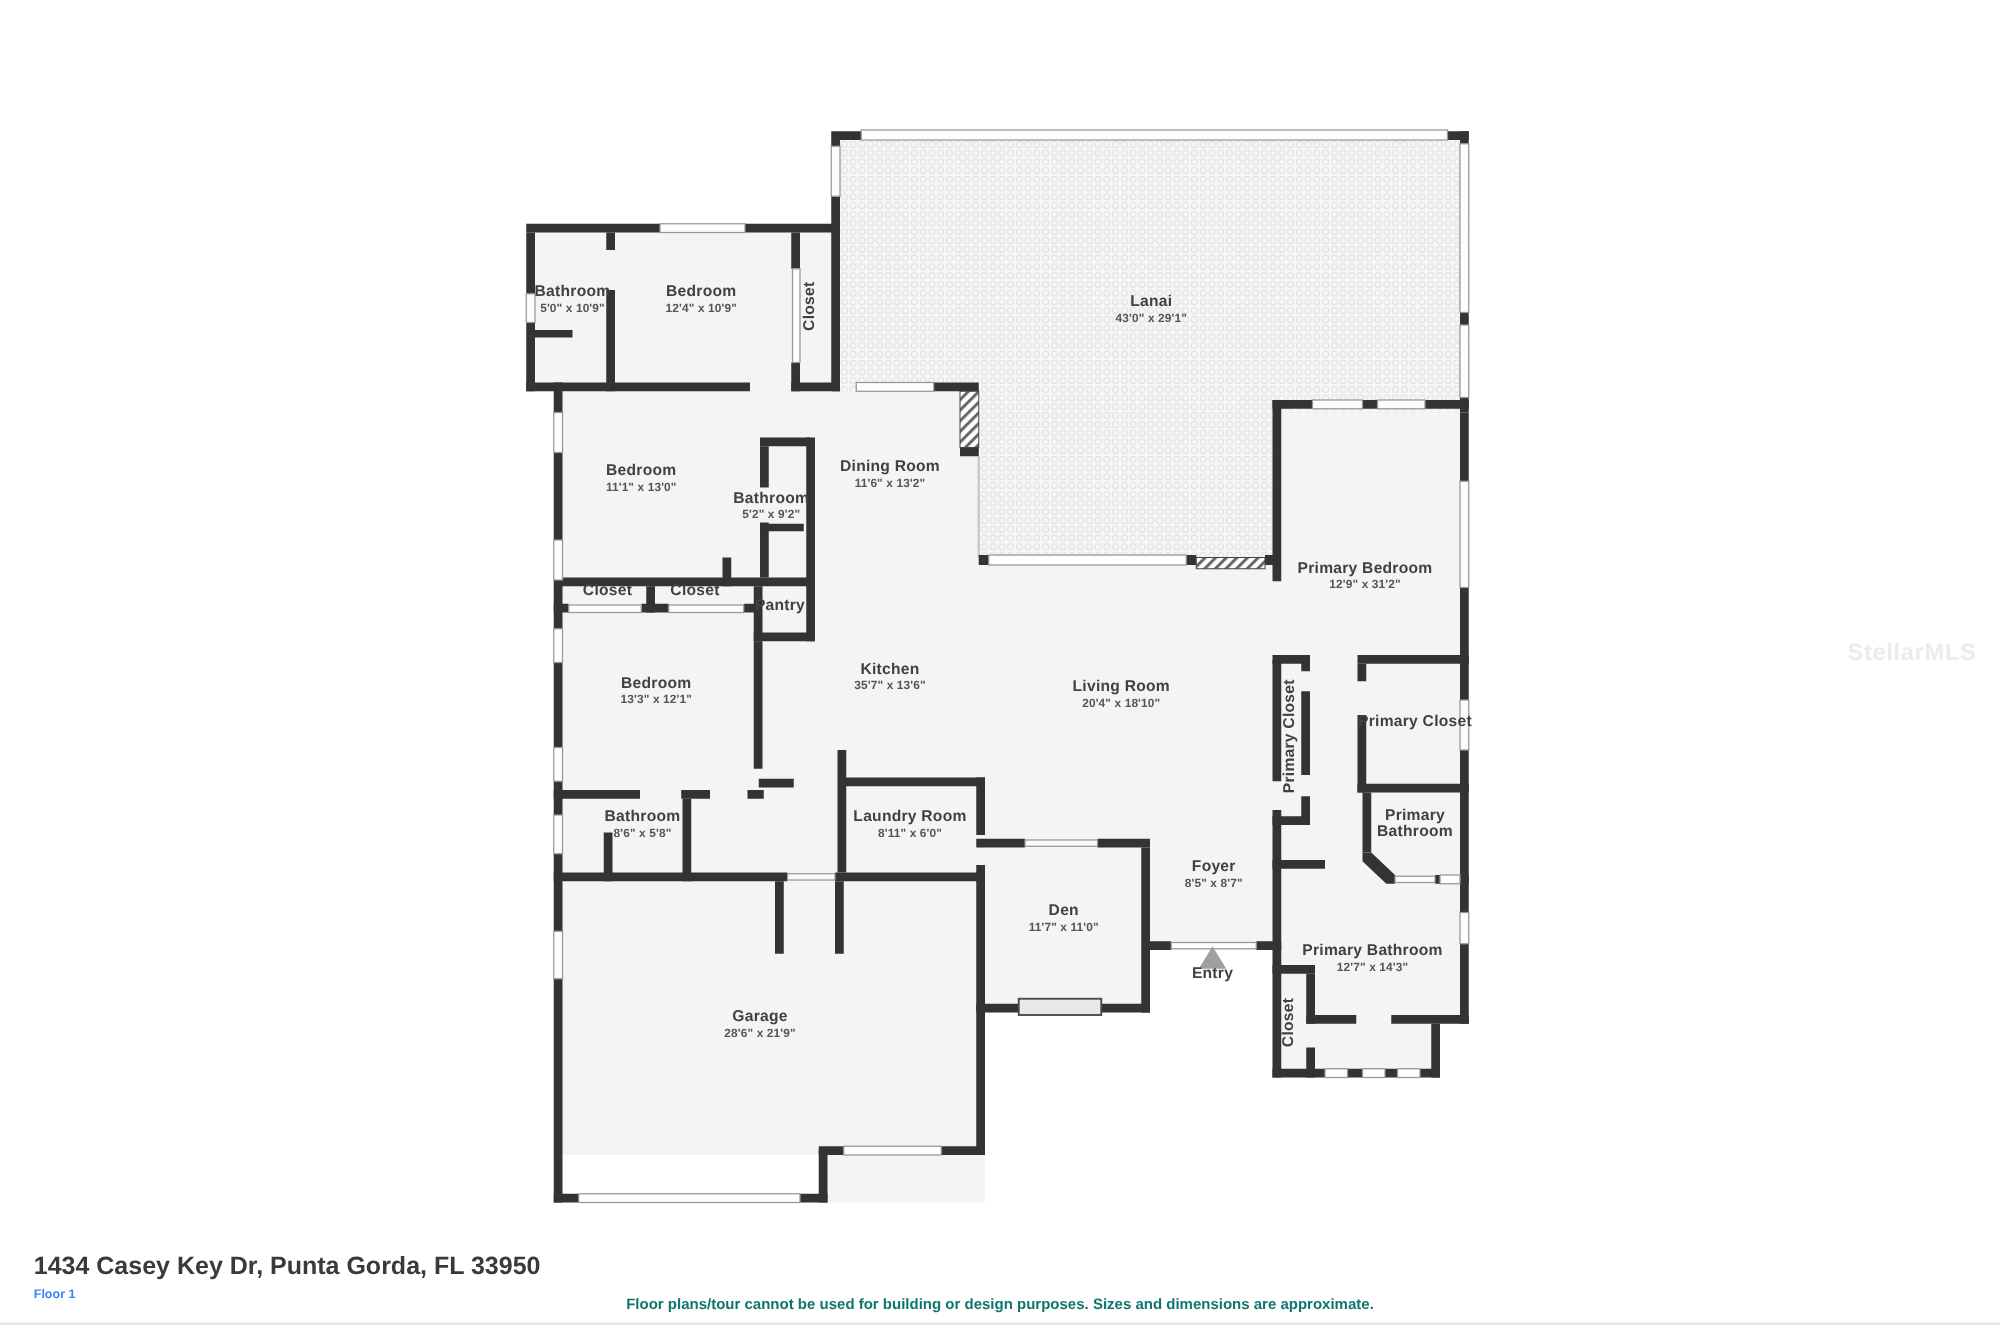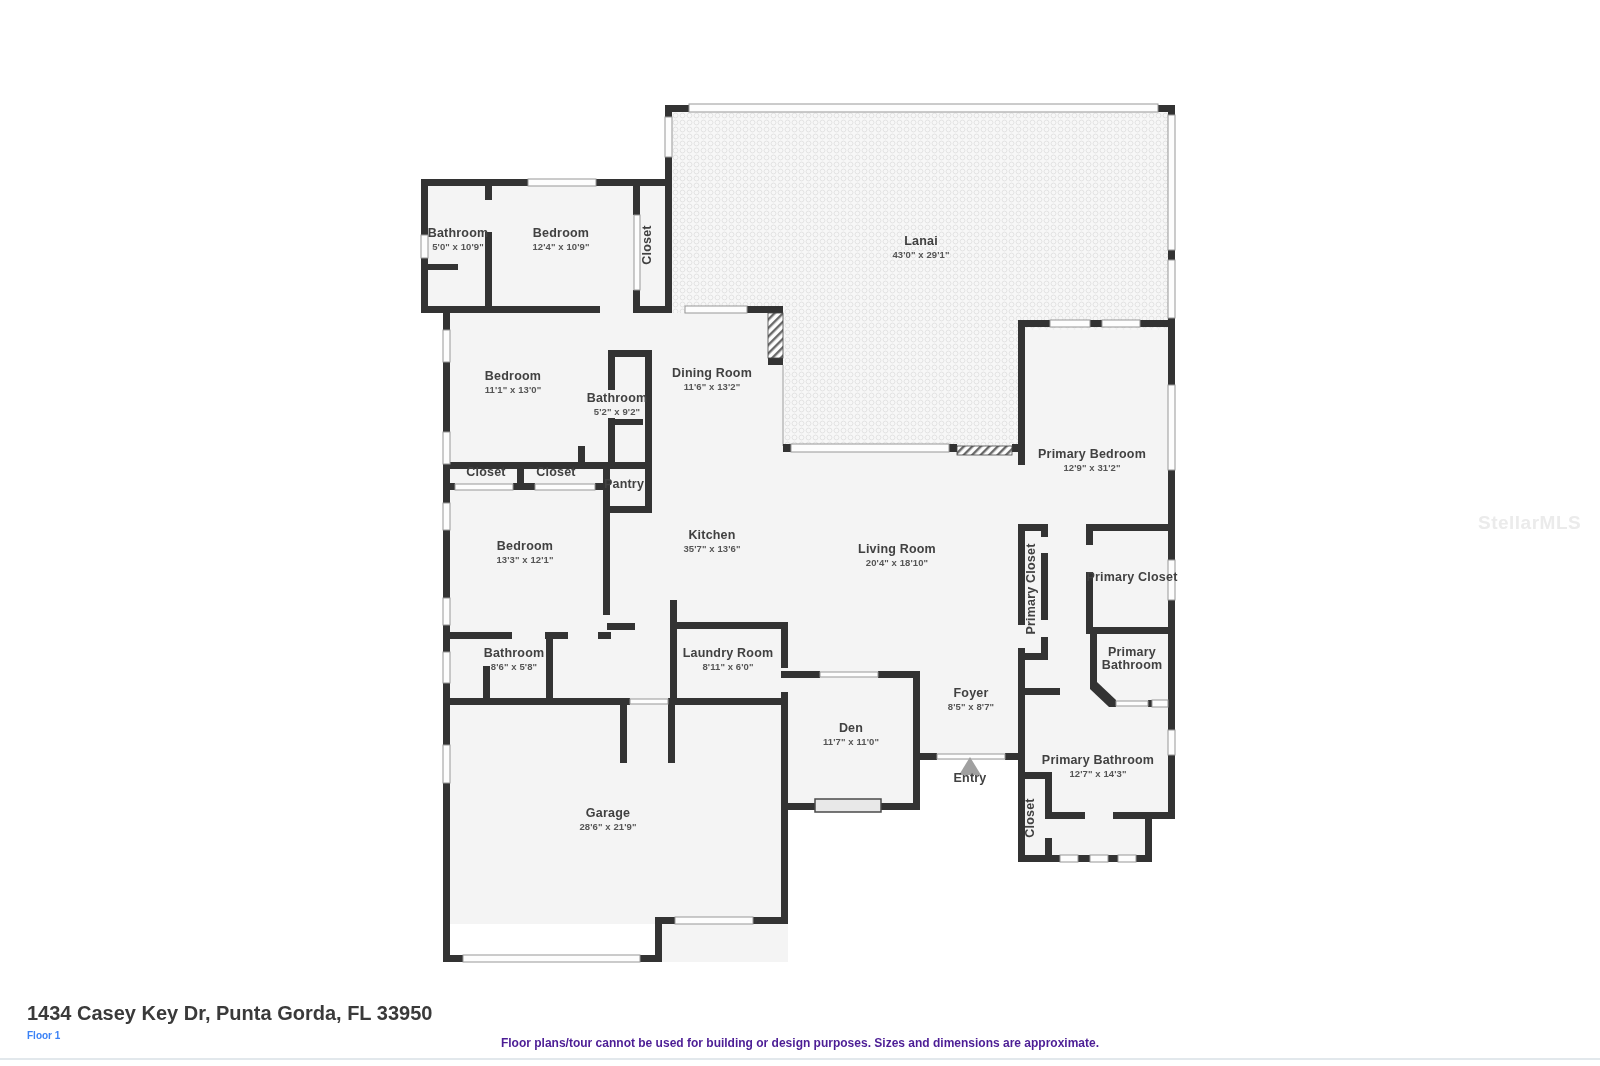--- a/index.html
+++ b/index.html
@@ -20,21 +20,21 @@
   #footer-address{
     position:absolute;left:27px;top:1002px;
     font-size:20px;font-weight:bold;color:#3a3a3a;
   }
   #footer-floor{
     position:absolute;left:27px;top:1030px;
     font-size:10px;font-weight:bold;color:#3b82f6;
   }
   #footer-disclaimer{
     position:absolute;left:0;top:1036px;width:1600px;text-align:center;
-    font-size:12px;font-weight:bold;color:#4c1d95;
+    font-size:12px;font-weight:bold;color:#0f766e;
   }
   #footer-line{
     position:absolute;left:0;top:1058px;width:1600px;height:2px;background:#e2e8ec;
   }
 </style>
 </head>
 <body>
 
 <div id="plan-wrap">
 <svg id="plan" width="1600" height="1066" viewBox="0 0 1600 1066" xmlns="http://www.w3.org/2000/svg">

